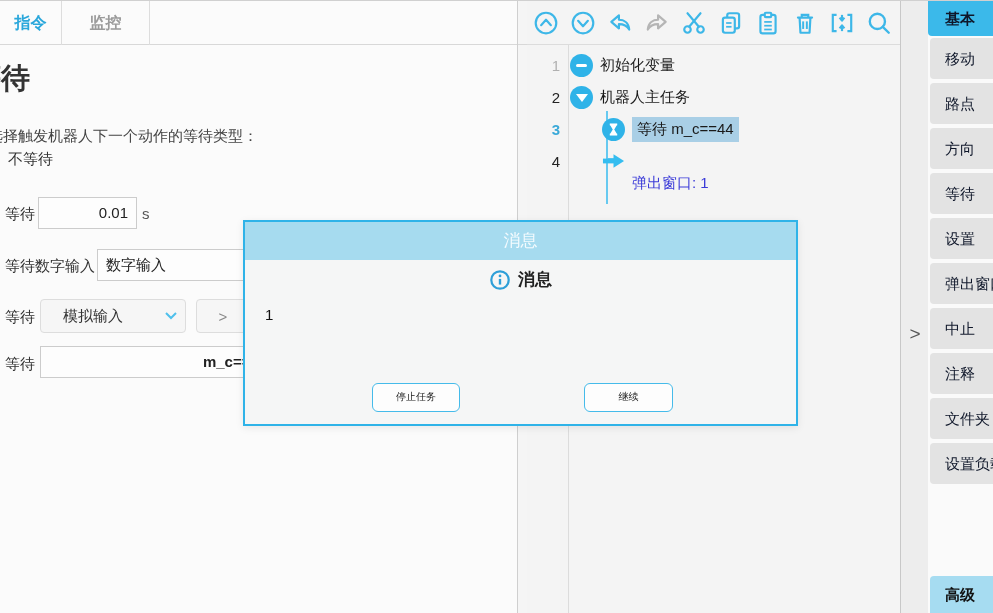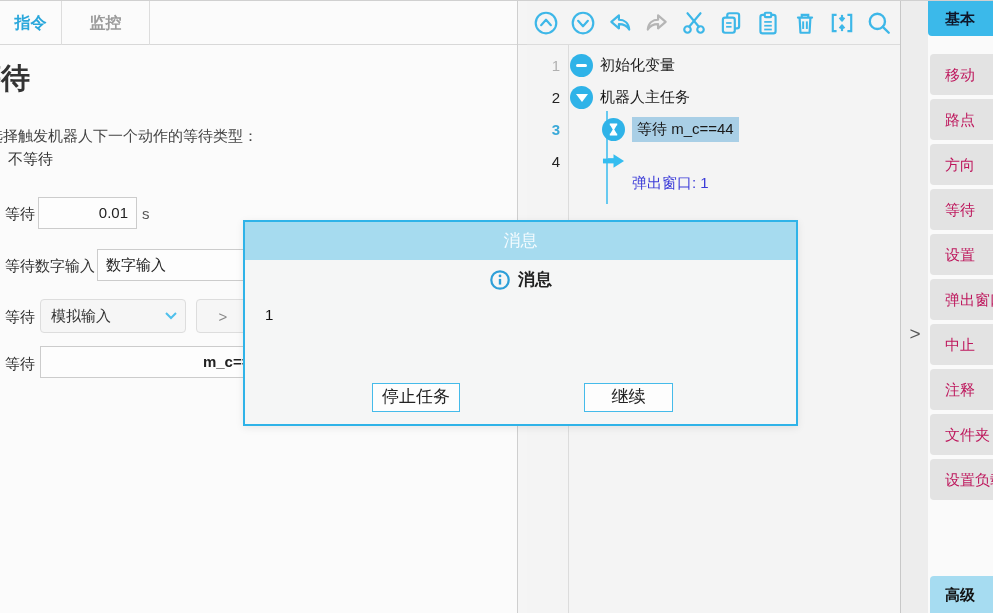--- a/index.html
+++ b/index.html
@@ -50,38 +50,38 @@
   
   .strip{position:absolute;left:901px;top:0;width:27px;height:613px;background:#ededed;}
   .expander{position:absolute;left:4px;top:318px;width:20px;height:30px;color:#555;font-size:19px;
     line-height:30px;text-align:center;cursor:pointer;}
 
   
   .sidebar{position:absolute;left:928px;top:0;width:65px;height:613px;background:#fafafa;}
   .sb-basic{position:absolute;left:0;top:0;width:65px;height:35px;background:#3bb9ea;color:#0f172a;
     font-size:15px;font-weight:bold;line-height:35px;padding-left:17px;box-sizing:border-box;
     border-radius:0 0 0 4px;white-space:nowrap;cursor:pointer;}
-  .sb-item{position:absolute;left:2px;width:63px;height:41px;background:#e3e3e3;color:#be185d;
+  .sb-item{position:absolute;left:2px;width:63px;height:41px;background:#e3e3e3;color:#0f172a;
     font-size:15px;line-height:41px;padding-left:15px;box-sizing:border-box;border-radius:4px 0 0 4px;
-    white-space:nowrap;overflow:hidden;cursor:pointer;margin-top:16px;}
+    white-space:nowrap;overflow:hidden;cursor:pointer;}
   .sb-adv{position:absolute;left:2px;top:575px;width:63px;height:38px;background:#a6dcf1;color:#111;
     font-size:15px;font-weight:bold;line-height:38px;padding-left:15px;box-sizing:border-box;
     border-radius:4px 0 0 0;white-space:nowrap;cursor:pointer;}
 
   
   .modal{position:absolute;left:243px;top:219px;width:555px;height:206px;border:2px solid #2fb3e8;
     box-sizing:border-box;background:#f5f6f6;z-index:50;box-shadow:0 2px 8px rgba(0,0,0,0.08);}
   .modal-titlebar{position:absolute;left:0;top:0;width:100%;height:38px;background:#a6dbef;
     color:#f4fbfe;font-size:17px;line-height:38px;text-align:center;}
   .modal-headrow{position:absolute;left:0;top:46px;width:100%;display:flex;align-items:center;
     justify-content:center;gap:7px;}
   .modal-headtext{font-size:17px;font-weight:bold;color:#222;}
   .modal-msg{position:absolute;left:20px;top:84px;font-size:15px;color:#111;}
   .modal-btn{position:absolute;top:161px;height:29px;background:#fdfdfd;border:1.5px solid #45bbea;
-    border-radius:0;box-sizing:border-box;font-size:17px;color:#222;text-align:center;line-height:26px;cursor:pointer;}
+    border-radius:6px;box-sizing:border-box;font-size:10px;color:#222;text-align:center;line-height:26px;cursor:pointer;}
   .btn-stop{left:127px;width:88px;}
   .btn-cont{left:339px;width:89px;}
 </style>
 </head>
 <body>
 
 <div class="root">
 
   <div class="left-panel">
     <div class="tabbar">
@@ -95,21 +95,21 @@
     <div class="opt-label" style="left:8px;top:149px;text-align:center;">不等待</div>
 
     <div class="opt-label" style="left:5px;top:204px;">等待</div>
     <div class="box" style="left:38px;top:196px;width:99px;height:32px;line-height:30px;text-align:right;padding-right:8px;">0.01</div>
     <div class="opt-label" style="left:142px;top:204px;color:#555;">s</div>
 
     <div class="opt-label" style="left:5px;top:256px;">等待数字输入</div>
     <div class="box" style="left:97px;top:248px;width:333px;height:32px;line-height:30px;padding-left:8px;">数字输入</div>
 
     <div class="opt-label" style="left:5px;top:307px;">等待</div>
-    <div class="selbox" style="left:40px;top:298px;width:146px;height:34px;padding-left:10px;">
+    <div class="selbox" style="left:40px;top:298px;width:146px;height:34px;padding-left:22px;">
       <span>模拟输入</span>
       <span class="chev">
         <svg width="12" height="8" viewBox="0 0 12 8">
             <polyline points="1,1 6,6 11,1" fill="none" stroke="#4fc0ec" stroke-width="2"></polyline>
           </svg>
       </span>
     </div>
     <div class="selbox" style="left:196px;top:298px;width:54px;height:34px;justify-content:center;color:#888;">
       <span>&gt;</span>
     </div>

